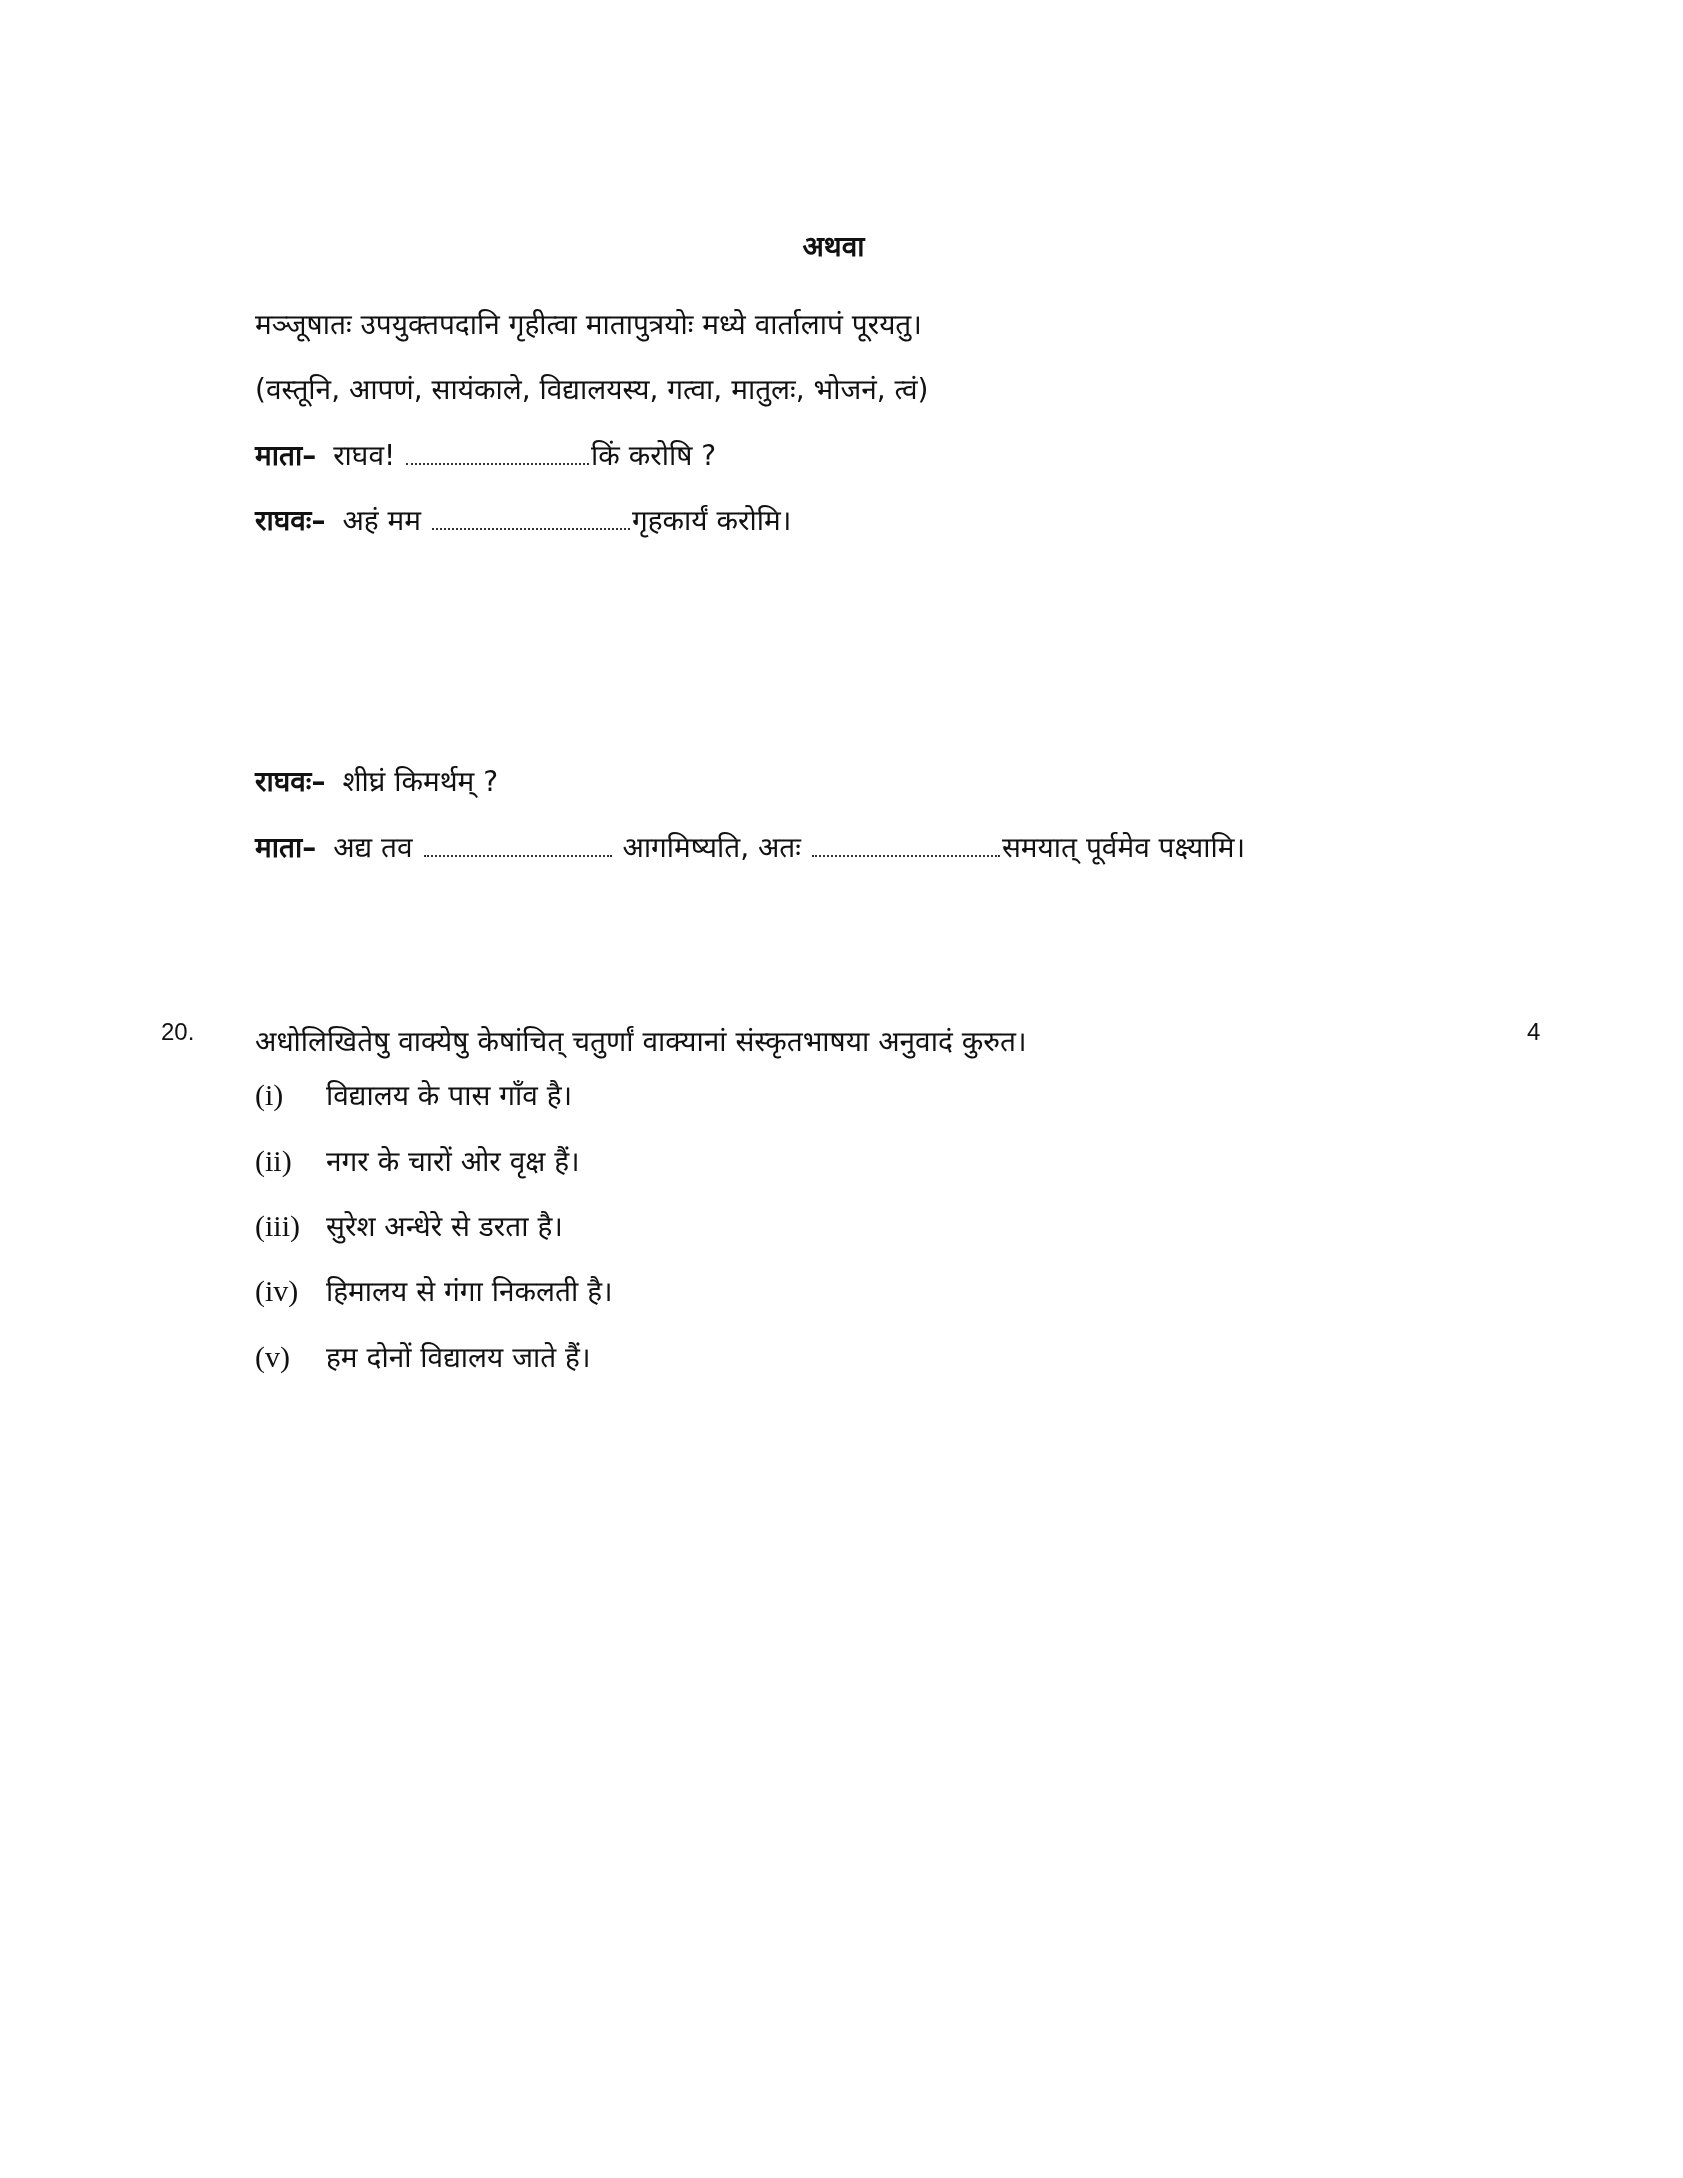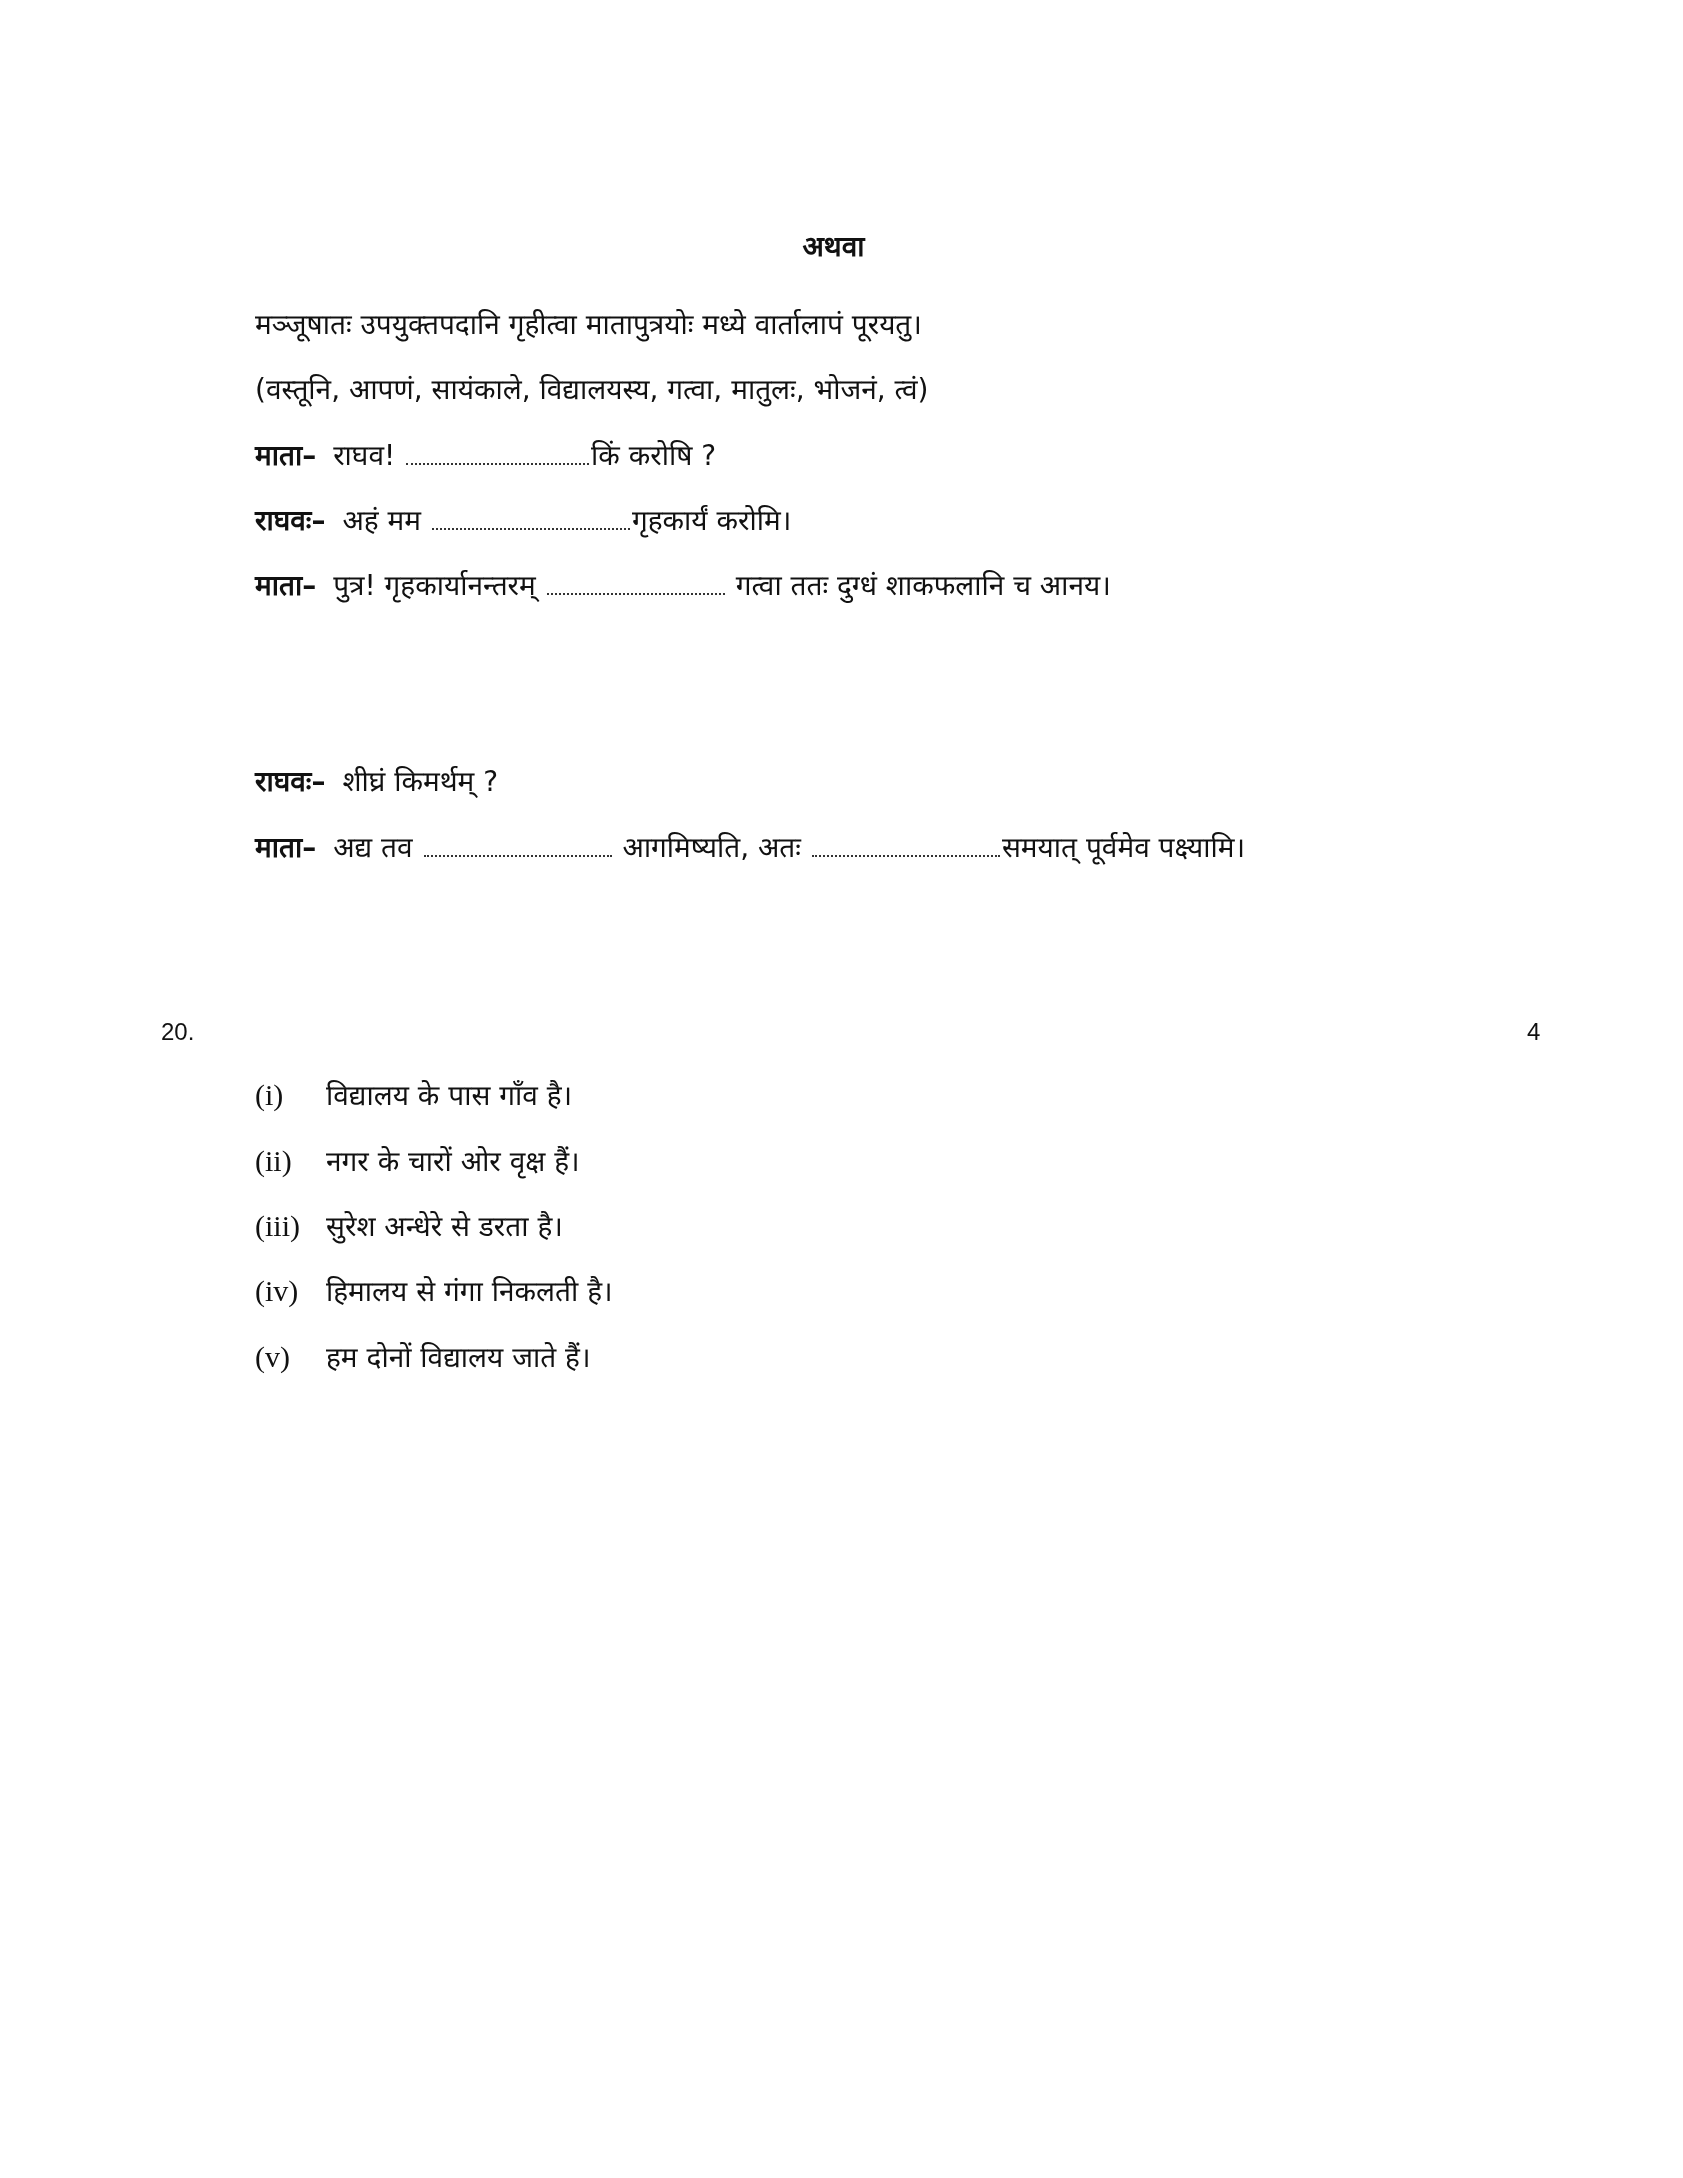--- a/index.html
+++ b/index.html
@@ -108,44 +108,41 @@
     <span>राघव!</span>
     <span class="blank" style="width:183px"></span><span>किं करोषि ?</span>
   </div>
 
   <div class="line" style="top:489px">
     <span class="speaker">राघवः</span><span class="speaker dash">–</span>
     <span>अहं मम</span>
     <span class="blank" style="width:198px"></span><span>गृहकार्यं करोमि।</span>
   </div>
 
-  <div class="line" style="top:554px">
-    <span class="speaker">माता</span><span class="speaker dash">–</span>
-    <span>पुत्र! गृहकार्यानन्तरम्</span>
-    <span class="blank" style="width:178px"></span>
-    <span>गत्वा ततः दुग्धं शाकफलानि च आनय।</span>
-  </div>
 
 
 
   <div class="line" style="top:750px">
     <span class="speaker">राघवः</span><span class="speaker dash">–</span>
     <span>शीघ्रं किमर्थम् ?</span>
   </div>
 
   <div class="line" style="top:816px">
     <span class="speaker">माता</span><span class="speaker dash">–</span>
     <span>अद्य तव</span>
     <span class="blank" style="width:188px"></span>
     <span>आगमिष्यति, अतः</span>
     <span class="blank" style="width:188px"></span><span>समयात् पूर्वमेव पक्ष्यामि।</span>
   </div>
 
 
   <div class="q-num" style="top:1012px">20.</div>
+  <div class="line" style="top:1010px">
+    <span>अधोलिखितेषु वाक्येषु केषांचित् चतुर्णां वाक्यानां संस्कृतभाषया अनुवादं कुरुत।</span>
+  </div>
   <div class="q-marks" style="top:1012px">4</div>
 
   <div class="item" style="top:1075px">
     <span class="item-label">(i)</span><span>विद्यालय के पास गाँव है।</span>
   </div>
   <div class="item" style="top:1141px">
     <span class="item-label">(ii)</span><span>नगर के चारों ओर वृक्ष हैं।</span>
   </div>
   <div class="item" style="top:1206px">
     <span class="item-label">(iii)</span><span>सुरेश अन्धेरे से डरता है।</span>

